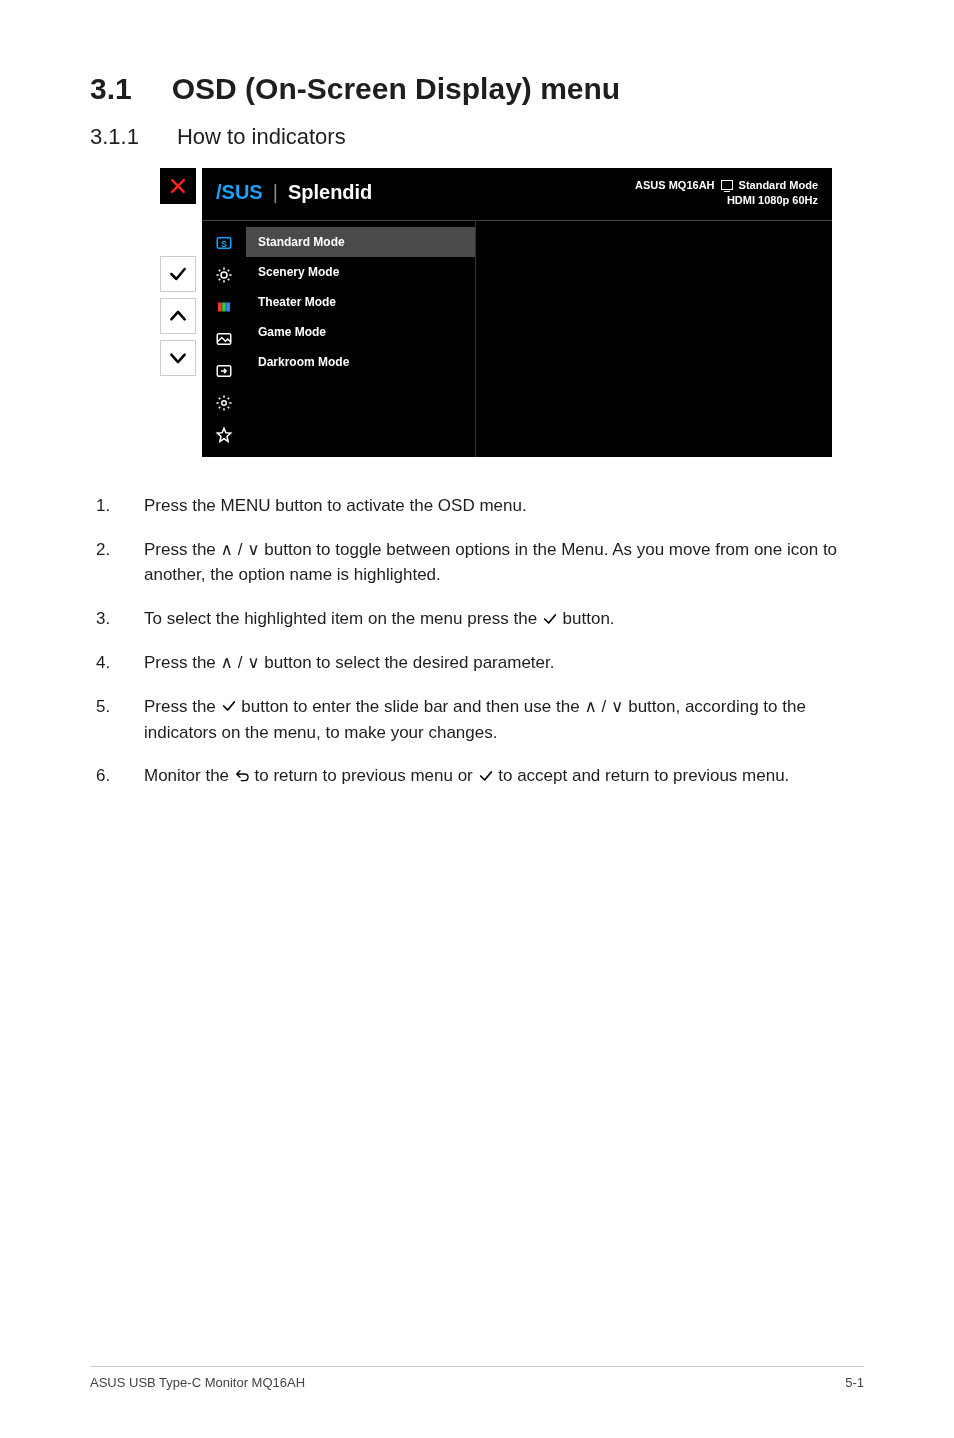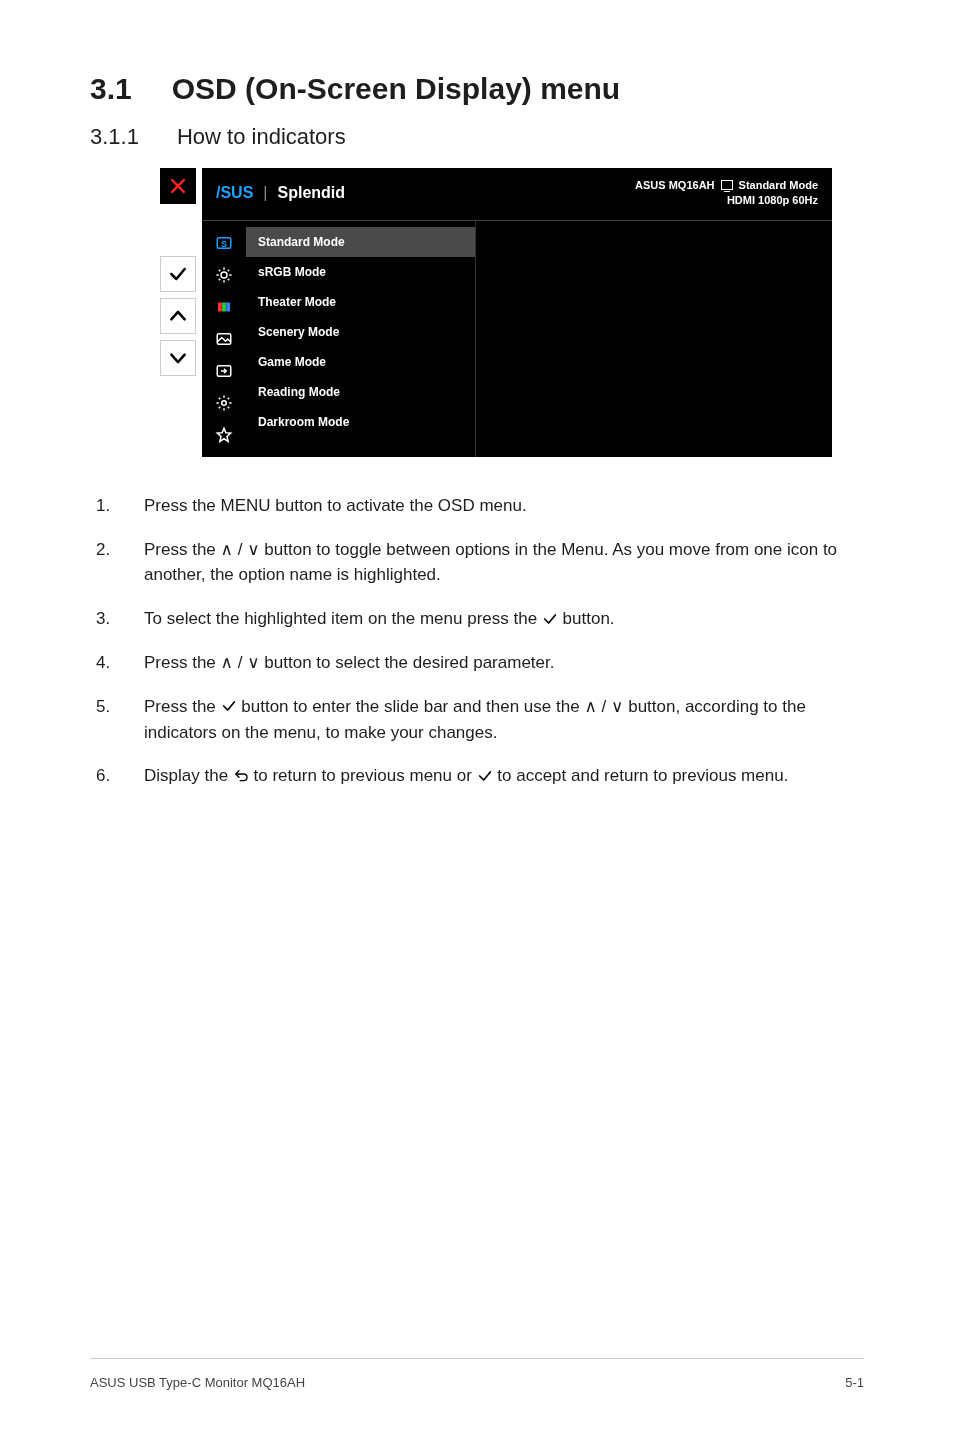--- a/index.html
+++ b/index.html
@@ -62,21 +62,21 @@
     background:#000;
     color:#fff;
     font-size:12px;
   }
   .osd-header{
     display:flex;
     justify-content:space-between;
     padding:10px 14px 12px 14px;
     border-bottom:1px solid #444;
   }
-  .osd-title{display:flex;align-items:center;gap:10px;font-size:16px;font-weight:bold;}
+  .osd-title{display:flex;align-items:center;gap:10px;font-size:20px;font-weight:bold;}
   .asus-logo .a{color:#1aa3ff;}
   .divider{color:#888;font-weight:normal;}
   .osd-status{text-align:right;font-size:11px;font-weight:bold;color:#fff;line-height:1.35;}
   .status-line{display:flex;align-items:center;gap:6px;justify-content:flex-end;margin-left:43px;}
   .mon-icon{width:12px;height:10px;border:1px solid #fff;display:inline-block;position:relative;}
   .mon-icon::after{content:"";position:absolute;width:6px;height:1px;background:#fff;left:2px;bottom:-3px;}
   .osd-body{
     display:flex;
   }
   .osd-icons{
@@ -132,21 +132,21 @@
   
   .footer{
     position:absolute;
     left:90px;right:90px;
     bottom:48px;
     display:flex;
     justify-content:space-between;
     font-size:13px;
     color:#444;
     border-top:1px solid #ccc;
-    padding-top:16px;
+    padding-top:8px;
   }
   
   .chk svg{stroke:#000;}
 </style>
 </head>
 <body>
 
 <div class="page">
   <h1>
     <span class="h-num">3.1</span>
@@ -247,25 +247,23 @@
               </svg>
           </div>
           <div class="icn">
             <svg viewBox="0 0 24 24">
                 <path d="M12 3 L14.5 9 L21 9.5 L16 14 L17.5 20.5 L12 17 L6.5 20.5 L8 14 L3 9.5 L9.5 9 Z" fill="none" stroke="#fff" stroke-width="2"></path>
               </svg>
           </div>
         </div>
         <div class="osd-list">
           <div class="item">Standard Mode</div>
-          <div class="item">sRGB Mode</div>
+          <div class="item">Scenery Mode</div>
           <div class="item">Theater Mode</div>
-          <div class="item">Scenery Mode</div>
           <div class="item">Game Mode</div>
-          <div class="item">Reading Mode</div>
           <div class="item">Darkroom Mode</div>
         </div>
         <div class="osd-rest"></div>
       </div>
     </div>
   </div>
 
   <ol class="steps">
     <li><span>Press the MENU button to activate the OSD menu.</span></li>
 
@@ -297,21 +295,21 @@
           <svg viewBox="0 0 24 24">
             <path d="M4 12 L10 18 L20 6" stroke="#000" stroke-width="2.5" fill="none" stroke-linecap="round" stroke-linejoin="round"></path>
           </svg>
         </span>
       <span> button to enter the slide bar and then use the </span>
       <span>∧</span><span> / </span><span>∨</span>
       <span> button, according to the indicators on the menu, to make your changes.</span>
     </li>
 
     <li>
-      <span>Display the </span>
+      <span>Monitor the </span>
       <span class="glyph">
           <svg viewBox="0 0 24 24">
             <path d="M9 4 L4 9 L9 14 M4 9 H16 A5 5 0 0 1 16 19 H11" fill="none" stroke="#000" stroke-width="2" stroke-linecap="round" stroke-linejoin="round"></path>
           </svg>
         </span>
       <span> to return to previous menu or </span>
       <span class="glyph chk">
           <svg viewBox="0 0 24 24">
             <path d="M4 12 L10 18 L20 6" stroke="#000" stroke-width="2.5" fill="none" stroke-linecap="round" stroke-linejoin="round"></path>
           </svg>

